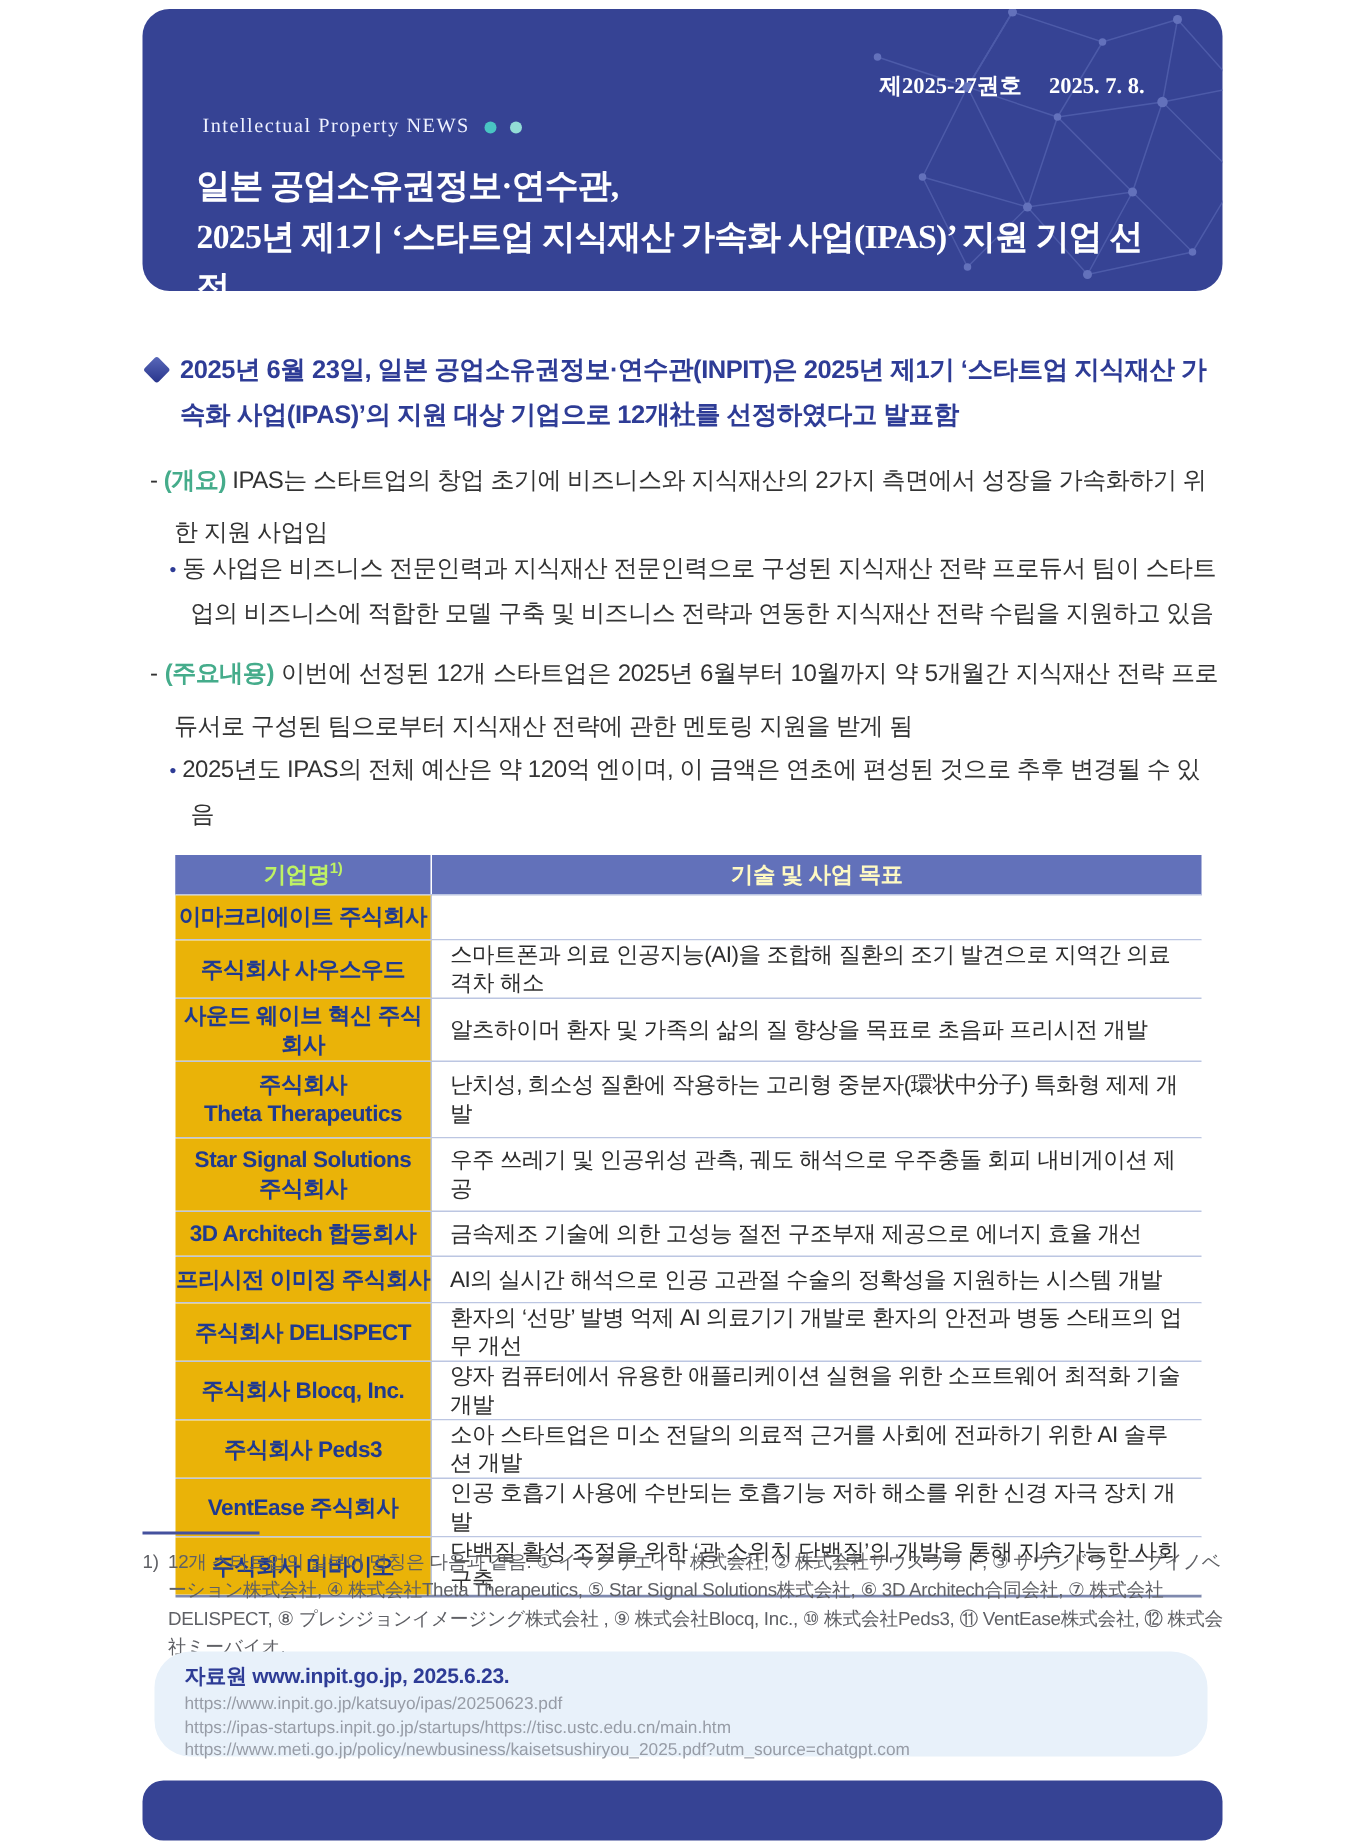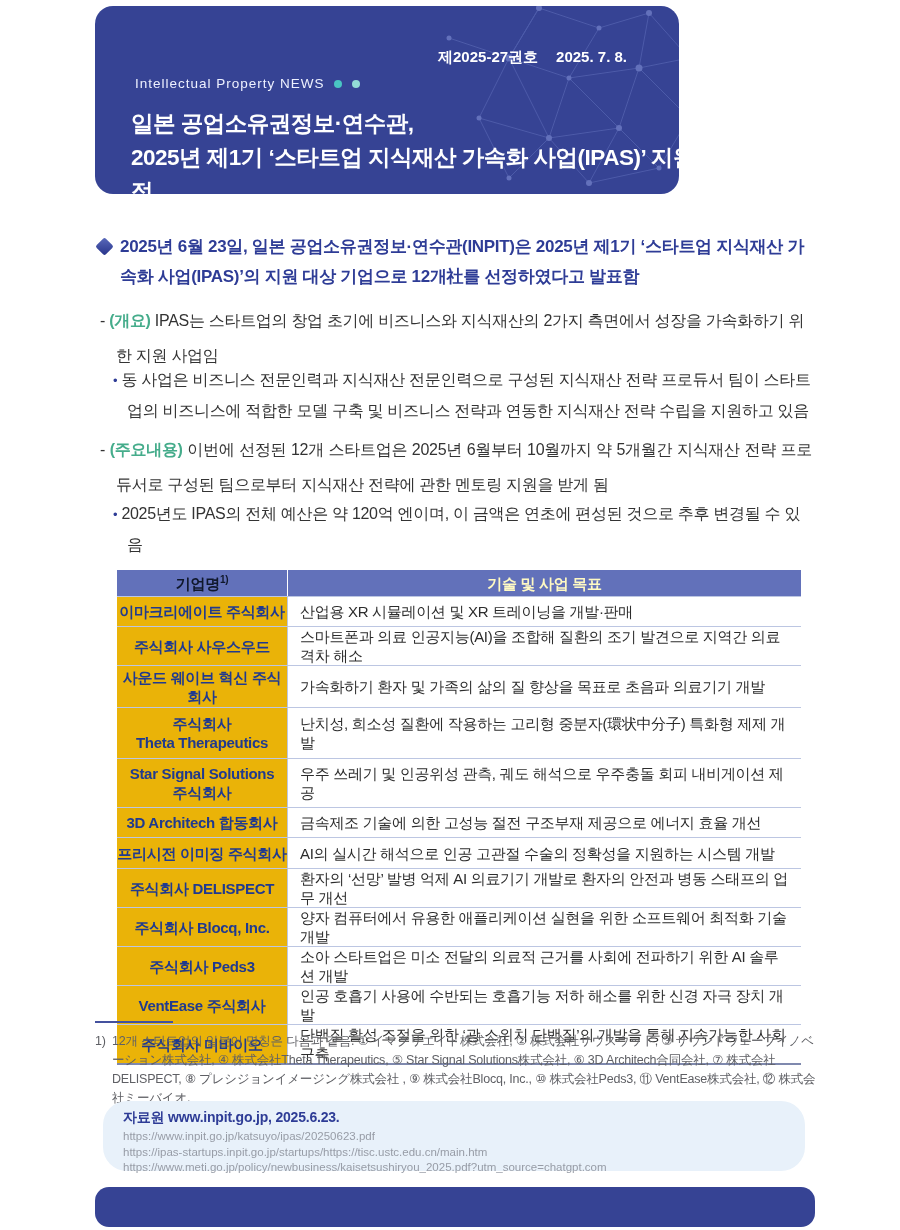--- a/index.html
+++ b/index.html
@@ -1,21 +1,21 @@
 <!DOCTYPE html>
 <html><head>
 <meta charset="utf-8">
 <style>
   html,body{margin:0;padding:0;background:#fff;}
   .page{position:relative;width:900px;height:1230px;background:#fff;overflow:hidden;
         font-family:"Liberation Sans","DejaVu Sans",sans-serif;}
 
   
-  .hdr{position:absolute;left:95px;top:6px;width:584px;height:188px;background:#364394;
-       border-radius:18px;overflow:hidden;color:#fff;}
+  .hdr{position:absolute;left:95px;top:6px;width:720px;height:188px;background:#364394;
+       border-radius:18px;overflow:hidden;color:#fff;font-family:Liberation Serif, serif;}
   .hdr-issue{position:absolute;top:42px;right:52px;font-size:15px;font-weight:bold;letter-spacing:0;}
   .hdr-issue .sp{display:inline-block;width:18px;}
   .hdr-kicker{position:absolute;left:40px;top:70px;font-size:13.5px;letter-spacing:1px;color:#eef1ff;}
   .dot{display:inline-block;width:8px;height:8px;border-radius:50%;vertical-align:middle;margin-left:5px;}
   .dot1{background:#49c5c3;}
   .dot2{background:#93dcd6;}
   .hdr-title{position:absolute;left:36px;top:101px;width:650px;font-size:22.5px;font-weight:bold;
              line-height:34px;letter-spacing:-0.5px;}
   .mesh{position:absolute;right:-10px;top:-8px;opacity:0.75;}
 
@@ -34,21 +34,21 @@
 
   
   .tbl{position:absolute;left:117px;top:570px;width:684px;border-bottom:2px solid #7f89ae;font-size:15px;}
   .trow{display:flex;border-bottom:1px solid #bcc6e2;background:#fff;}
   .trow:last-child{border-bottom:none;}
   .c1{width:170px;flex:none;display:flex;align-items:center;justify-content:center;text-align:center;
       color:#203a8f;font-weight:bold;background:#eab308;border-right:1px solid #bcc6e2;
       white-space:pre-line;line-height:19px;letter-spacing:-0.3px;}
   .c2{flex:1;display:flex;align-items:center;padding:0 12px;color:#2c2c2c;line-height:19px;letter-spacing:-0.3px;}
   .thead{background:#6271ba;}
-  .thead .c1{background:#6271ba;color:#0f172a;border-right:1px solid #fff;font-size:15px;}
+  .thead .c1{background:#6271ba;color:#bef264;border-right:1px solid #fff;font-size:15px;}
   .thead .c2{justify-content:center;color:#fef9c3;font-weight:bold;}
   sup{font-size:10px;vertical-align:super;line-height:0;}
   .h27{min-height:26px;} .h29{min-height:29px;} .h30{min-height:30px;} .h40{min-height:41px;}
   .h48{min-height:48px;} .h50{min-height:50px;} .h31{min-height:31px;}
 
   
   .fn-rule{position:absolute;left:95px;top:1021px;width:78px;height:0;border-top:2px solid #44519e;}
   .fn{position:absolute;left:95px;top:1032px;width:722px;font-size:12.5px;color:#5f6065;
       line-height:19px;letter-spacing:-0.2px;padding-left:17px;box-sizing:border-box;}
   .fn-prefix{position:absolute;left:0;top:0;}
@@ -137,29 +137,28 @@
   </div>
 
 
   <div class="tbl">
     <div class="trow thead h27">
       <div class="c1"><span><span>기업명</span><sup>1)</sup></span></div>
       <div class="c2">기술 및 사업 목표</div>
     </div>
     <div class="trow h29">
       <div class="c1">이마크리에이트 주식회사</div>
-      <div class="c2">산업용 XR 시뮬레이션 및 XR 트레이닝을 개발·판매</div>
     </div>
     <div class="trow h30">
       <div class="c1">주식회사 사우스우드</div>
       <div class="c2">스마트폰과 의료 인공지능(AI)을 조합해 질환의 조기 발견으로 지역간 의료 격차 해소</div>
     </div>
     <div class="trow h40">
       <div class="c1">사운드 웨이브 혁신 주식회사</div>
-      <div class="c2">가속화하기 환자 및 가족의 삶의 질 향상을 목표로 초음파 의료기기 개발</div>
+      <div class="c2">알츠하이머 환자 및 가족의 삶의 질 향상을 목표로 초음파 프리시전 개발</div>
     </div>
     <div class="trow h50">
       <div class="c1">주식회사
 Theta Therapeutics</div>
       <div class="c2">난치성, 희소성 질환에 작용하는 고리형 중분자(環状中分子) 특화형 제제 개발</div>
     </div>
     <div class="trow h48">
       <div class="c1">Star Signal Solutions
 주식회사</div>
       <div class="c2">우주 쓰레기 및 인공위성 관측, 궤도 해석으로 우주충돌 회피 내비게이션 제공</div>

